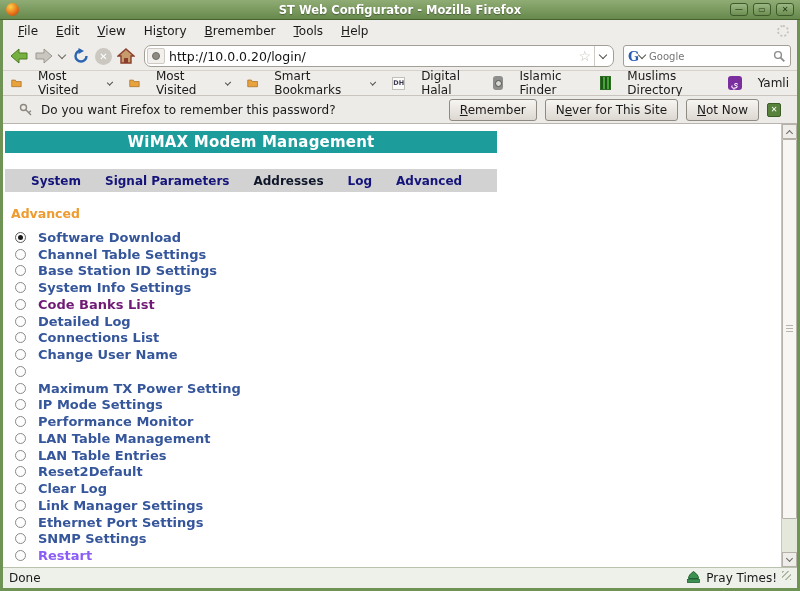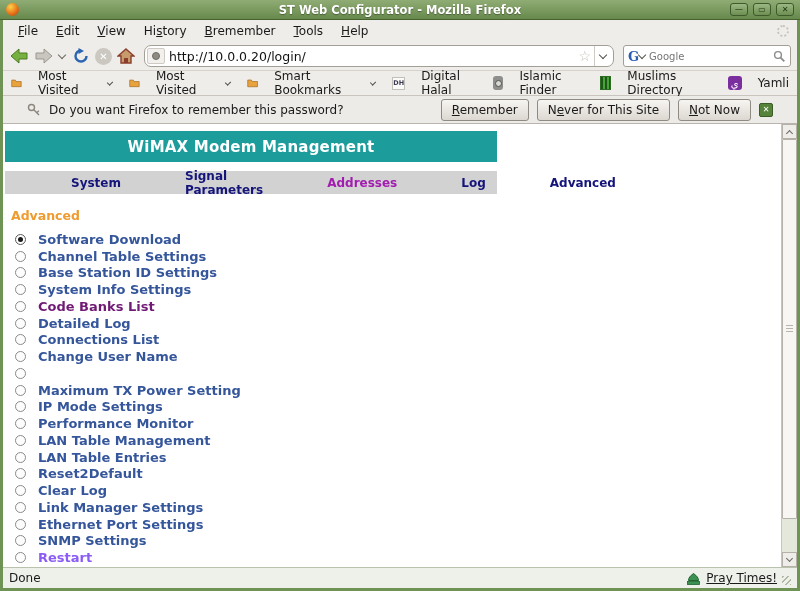--- a/index.html
+++ b/index.html
@@ -76,38 +76,38 @@
                 display: flex; align-items: center; justify-content: center; }
   .icon-globe i { width: 7px; height: 7px; border-radius: 50%; background: #D8D8D4;
                   border: 1px solid #55534E; display: block; }
   .icon-stripes { width: 14px; height: 14px; background: #49A33C; border: 1px solid #2C6B22;
                   background-image: repeating-linear-gradient(90deg, #1F5718 0 2px, transparent 2px 4px); }
   .icon-yamli { width: 14px; height: 14px; background: #7B2F9E; border-radius: 3px; color: #FFF;
                 font-size: 10px; display: flex; align-items: center; justify-content: center; }
 
   
   .notifbar { height: 28px; flex: 0 0 28px; background: #EDEBE7; border-bottom: 1px solid #B9B5AE;
-              display: flex; align-items: center; padding: 0 24px; gap: 8px; color: #1A1A1A; }
+              display: flex; align-items: center; padding: 0 16px; gap: 8px; color: #1A1A1A; }
   .notif-msg { margin-right: auto; }
   .notif-btn { height: 22px; padding: 0 10px; font-size: 12px; color: #1A1A1A;
                background: linear-gradient(#F7F5F2, #DCD8D1); border: 1px solid #8F8B83;
                border-radius: 3px; font-family: "DejaVu Sans", sans-serif; }
   .notif-close { width: 14px; height: 14px; background: #57823B; border: 1px solid #3C5C28;
                  border-radius: 2px; color: #FFF; font-size: 8px; line-height: 1;
                  display: flex; align-items: center; justify-content: center; }
 
   
   .content { height: 443px; flex: 0 0 443px; background: #FFFFFF; position: relative; overflow: hidden; }
-  .teal-banner { margin: 7px 0 9px 2px; width: 492px; height: 31px;
+  .teal-banner { margin: 7px 0 16px 2px; width: 492px; height: 22px;
                  color: #FFFFFF; font-weight: bold; font-size: 15px; letter-spacing: .2px;
                  display: flex; align-items: center; justify-content: center; }
   .page-nav { margin-left: 2px; width: 492px; height: 23px; background: #D2D2D2;
               display: flex; align-items: center; gap: 24px; padding-left: 26px;
               font-size: 12px; font-weight: bold; }
-  .page-nav a { text-decoration: none; margin-left: 40px; }
+  .page-nav a { text-decoration: none; }
   .adv-heading { margin: 14px 0 0 8px; font-weight: bold; font-size: 12.5px; }
   .radio-list { margin: 8px 0 0 12px; list-style: none; }
   .radio-list li { display: flex; align-items: center; height: 16.75px; gap: 12px; }
   .radio { width: 11px; height: 11px; flex: 0 0 11px; border: 1px solid #8A8A8A; border-radius: 50%;
            background: #FDFDFD; position: relative; }
   .radio.selected { border-color: #5A5A5A; }
   .radio.selected::after { content: ""; position: absolute; left: 2px; top: 2px; right: 2px; bottom: 2px;
                            background: #1A1A1A; border-radius: 50%; }
   .radio-label { font-weight: bold; font-size: 13px; }
   .select-btn { margin: 4px 0 0 14px; width: 62px; height: 22px; font-size: 12px; color: #1A1A1A;
@@ -124,21 +124,21 @@
   .sb-up .sb-chev { transform: rotate(-135deg); margin-top: 3px; }
   .sb-down .sb-chev { transform: rotate(45deg); margin-top: -2px; }
   .sb-thumb { position: absolute; top: 15px; left: 0; width: 15px; height: 380px;
               background: #F7F6F3; border: 1px solid #B5B1A9; border-radius: 1px; }
   .sb-grip { position: absolute; left: 3px; right: 3px; top: 50%; height: 7px; margin-top: -4px;
              background: repeating-linear-gradient(#B8B4AC 0 1px, transparent 1px 3px); }
 
   
   .statusbar { height: 21px; flex: 0 0 21px; background: #EEF1EA; border-top: 1px solid #B8C2AC;
                display: flex; align-items: center; padding: 0 6px; gap: 6px; color: #1A1A1A; }
-  .status-right { margin-left: auto; display: flex; align-items: flex-end; gap: 5px; text-decoration: underline; }
+  .status-right { margin-left: auto; display: flex; align-items: flex-start; gap: 5px; }
   .grip { width: 9px; height: 9px;
           background: repeating-linear-gradient(135deg, #AEB8A2 0 1.5px, transparent 1.5px 4px); }
 
   .bottom-border { height: 3px; flex: 0 0 3px; background: #6F9355; }
 </style>
 </head>
 <body>
 
 <div class="window">
 
@@ -261,21 +261,21 @@
     <button class="notif-btn"><span>N</span><span class="accel">e</span><span>ver for This Site</span></button>
     <button class="notif-btn"><span></span><span class="accel">N</span><span>ot Now</span></button>
     <span class="notif-close">✕</span>
   </div>
 
   <div class="content">
     <div class="teal-banner" id="tealBanner" style="background: rgb(29, 156, 156);">WiMAX Modem Management</div>
     <div class="page-nav" id="pageNav" style="background: rgb(210, 210, 210);">
       <a href="#" style="color: rgb(20, 20, 122);">System</a>
       <a href="#" style="color: rgb(20, 20, 122);">Signal Parameters</a>
-      <a href="#" style="color: #a21caf;">Addresses</a>
+      <a href="#" style="color: #0f172a;">Addresses</a>
       <a href="#" style="color: rgb(20, 20, 122);">Log</a>
       <a href="#" style="color: rgb(20, 20, 122);">Advanced</a>
     </div>
     <div class="adv-heading" id="advHeading" style="color: rgb(238, 155, 47);">Advanced</div>
 
     <ul class="radio-list" id="radioList">
       <li>
           <span class="radio selected"></span>
           <span class="radio-label" style="color: rgb(53, 86, 155);">Software Download</span>
         </li>

